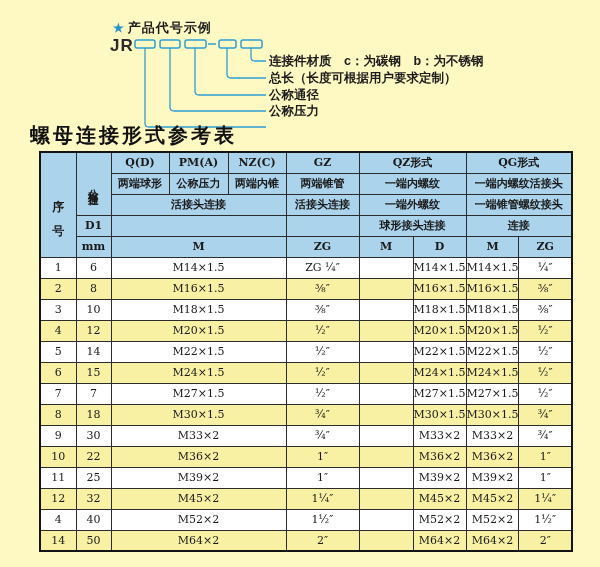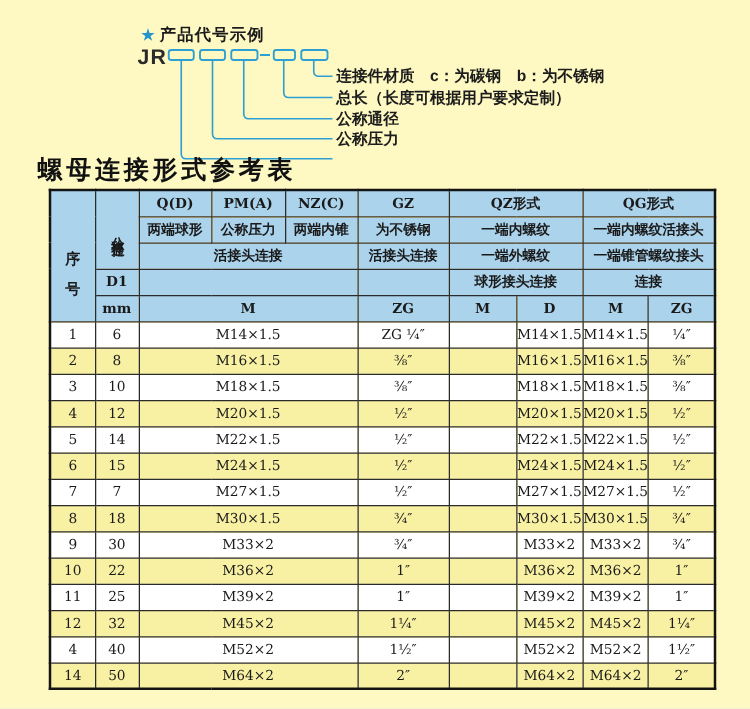--- a/index.html
+++ b/index.html
@@ -90,21 +90,21 @@
         <th>PM(A)</th>
         <th>NZ(C)</th>
         <th>GZ</th>
         <th colspan="2">QZ形式</th>
         <th colspan="2">QG形式</th>
       </tr>
       <tr>
         <th>两端球形</th>
         <th>公称压力</th>
         <th>两端内锥</th>
-        <th>为不锈钢</th>
+        <th>两端锥管</th>
         <th colspan="2">一端内螺纹</th>
         <th colspan="2">一端内螺纹活接头</th>
       </tr>
       <tr>
         <th colspan="3">活接头连接</th>
         <th>活接头连接</th>
         <th colspan="2">一端外螺纹</th>
         <th colspan="2">一端锥管螺纹接头</th>
       </tr>
       <tr>

